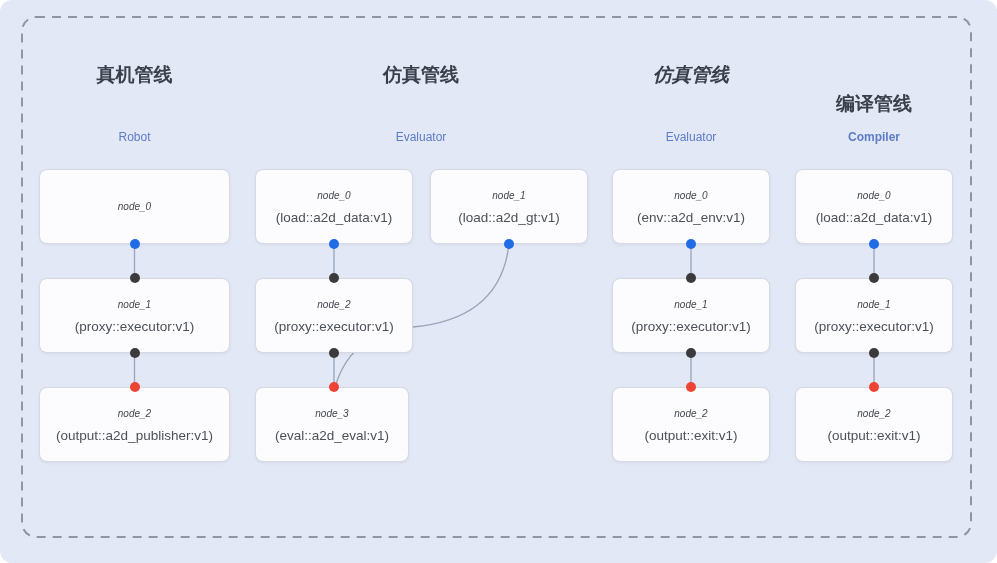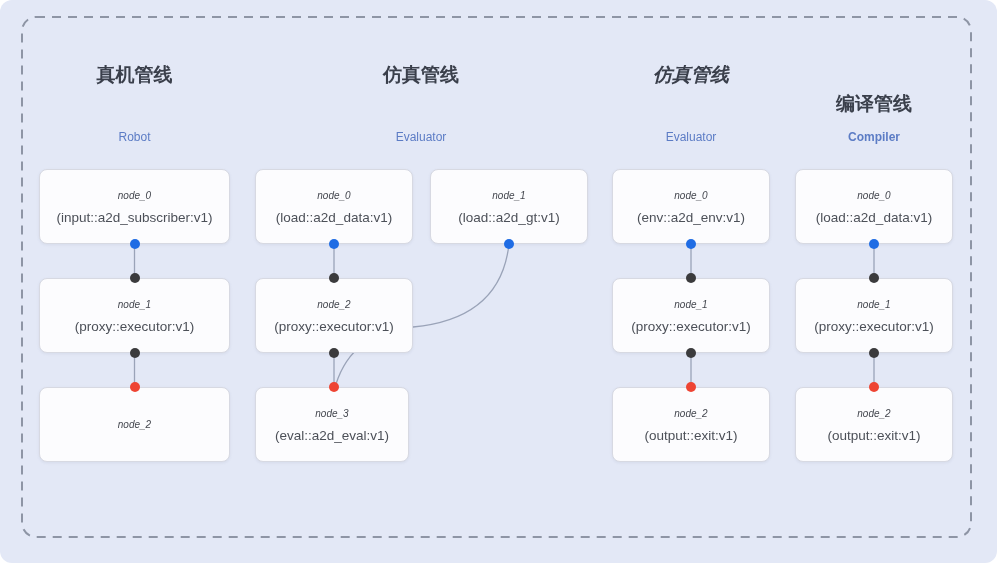--- a/index.html
+++ b/index.html
@@ -55,31 +55,31 @@
       <line x1="691" y1="244" x2="691" y2="278" stroke="#9aa3b8" stroke-width="1.3"></line>
       <line x1="691" y1="353" x2="691" y2="387" stroke="#9aa3b8" stroke-width="1.3"></line>
       <line x1="874" y1="244" x2="874" y2="278" stroke="#9aa3b8" stroke-width="1.3"></line>
       <line x1="874" y1="353" x2="874" y2="387" stroke="#9aa3b8" stroke-width="1.3"></line>
       <path d="M 509 244 C 503 298 467 322 413 327 C 371 331 347 350 336 384" fill="none" stroke="#9aa3b8" stroke-width="1.3"></path>
     </svg>
 <div class="title-zh" style="left: 134.5px;">真机管线</div>
     <div class="title-en" style="left: 134.5px;">Robot</div>
     <div class="node-box" style="left: 39px; top: 169px; width: 191px; height: 75px;">
       <div class="node-name">node_0</div>
-      <div class="node-type">(input::a2d_subscriber:v1)</div>
     </div>
     <div class="port-dot" style="left: 134.5px; top: 244px; background: rgb(31, 108, 228);"></div>
     <div class="node-box" style="left: 39px; top: 278px; width: 191px; height: 75px;">
       <div class="node-name">node_1</div>
       <div class="node-type">(proxy::executor:v1)</div>
     </div>
     <div class="port-dot" style="left: 134.5px; top: 278px; background: rgb(59, 59, 61);"></div>
     <div class="port-dot" style="left: 134.5px; top: 353px; background: rgb(59, 59, 61);"></div>
     <div class="node-box" style="left: 39px; top: 387px; width: 191px; height: 75px;">
       <div class="node-name">node_2</div>
+      <div class="node-type">(output::a2d_publisher:v1)</div>
     </div>
     <div class="port-dot" style="left: 134.5px; top: 387px; background: rgb(238, 68, 51);"></div>
     <div class="title-zh" style="left: 421px;">仿真管线</div>
     <div class="title-en" style="left: 421px;">Evaluator</div>
     <div class="node-box" style="left: 255px; top: 169px; width: 158px; height: 75px;">
       <div class="node-name">node_0</div>
       <div class="node-type">(load::a2d_data:v1)</div>
     </div>
     <div class="port-dot" style="left: 334px; top: 244px; background: rgb(31, 108, 228);"></div>
     <div class="node-box" style="left: 430px; top: 169px; width: 158px; height: 75px;">

